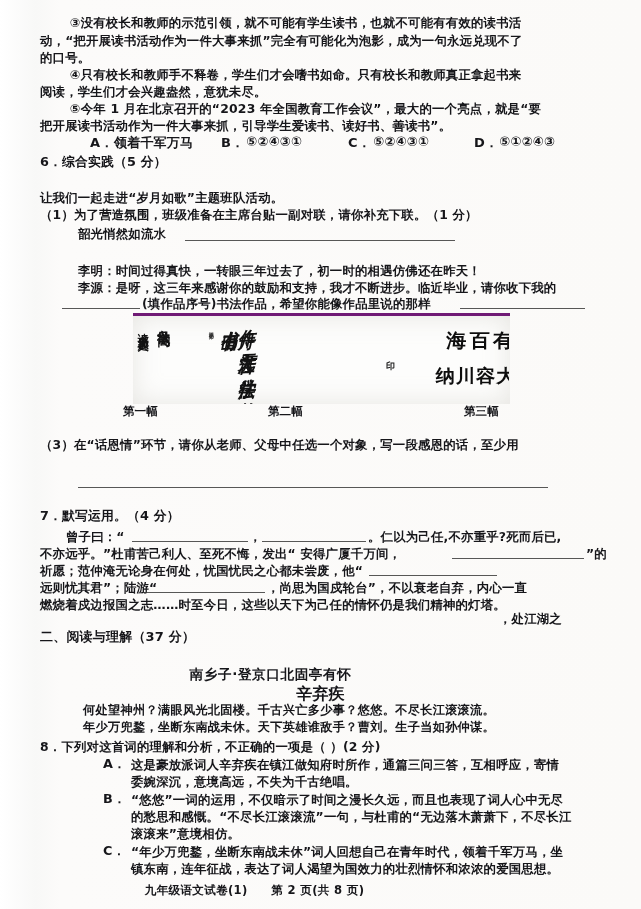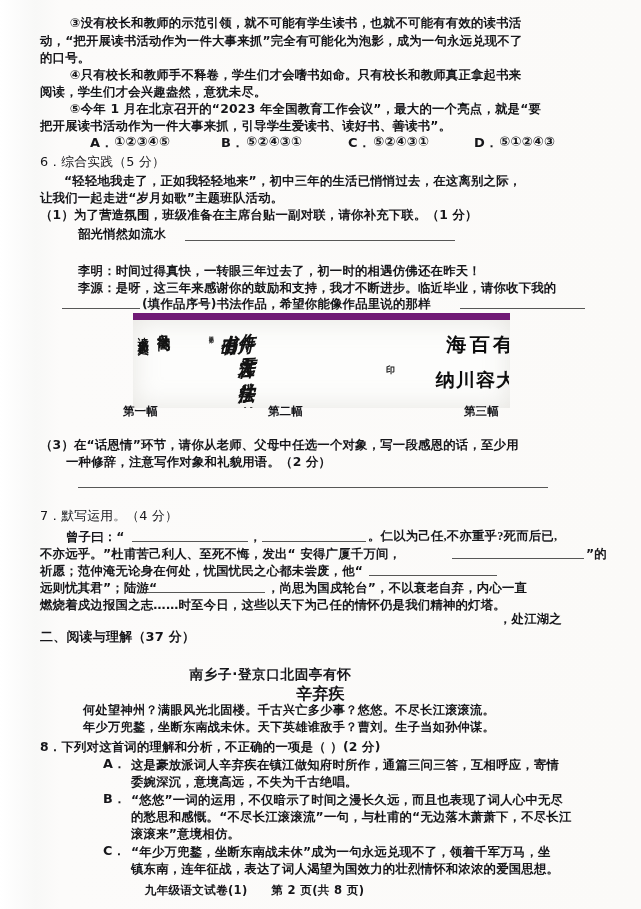--- a/index.html
+++ b/index.html
@@ -45,21 +45,21 @@
   .body-line {
     font-size: 12.4px;
     line-height: 17px;
     font-weight: 600;
   }
   .heading {
     font-weight: 700;
     font-size: 13px;
   }
   .qnum {
-    font-weight: 400;
+    font-weight: 700;
     font-size: 12.8px;
   }
   .poem-title {
     font-weight: 700;
     font-size: 13.6px;
     letter-spacing: .6px;
   }
   .poem-author {
     font-size: 16px;
     font-weight: 600;
@@ -81,21 +81,21 @@
     opacity: .85;
   }
   
   .calli-wrap {
     position: absolute;
     left: 133px;
     top: 313px;
     width: 377px;
     height: 88px;
     background: #fdfdfc;
-    border-top: 7px solid #701a75;
+    border-top: 3px solid #701a75;
     box-shadow: inset 0 0 26px rgba(190,186,178,.35);
     overflow: hidden;
   }
   .calli {
     position: absolute;
     top: 0;
     height: 88px;
     overflow: hidden;
   }
   .calli-c1 { left: 2px;   width: 62px; }
@@ -175,34 +175,33 @@
     <div class="txt body-line" style="left:40px; top:32px;">动，“把开展读书活动作为一件大事来抓”完全有可能化为泡影，成为一句永远兑现不了</div>
     <div class="txt body-line" style="left:40px; top:49px;">的口号。</div>
 
     <div class="txt body-line" style="left:70px; top:66px;">④只有校长和教师手不释卷，学生们才会嗜书如命。只有校长和教师真正拿起书来</div>
     <div class="txt body-line" style="left:40px; top:83px;">阅读，学生们才会兴趣盎然，意犹未尽。</div>
 
     <div class="txt body-line" style="left:70px; top:100px;">⑤今年 1 月在北京召开的“2023 年全国教育工作会议”，最大的一个亮点，就是“要</div>
     <div class="txt body-line" style="left:40px; top:117px;">把开展读书活动作为一件大事来抓，引导学生爱读书、读好书、善读书”。</div>
 
     <div class="txt" style="left:90px; top:134px; font-size:13px; font-weight:700;">A．</div>
-    <div class="txt" style="left:114px; top:134px; font-size:13px; font-weight:600;">①②③④⑤</div>
+    <div class="txt" style="left:114px; top:134px; font-size:13px; font-weight:600;">领着千军万马</div>
 
     <div class="txt" style="left:221px; top:134px; font-size:13px; font-weight:700;">B．</div>
     <div class="txt" style="left:246px; top:134px; font-size:13px; font-weight:600;">⑤②④③①</div>
 
     <div class="txt" style="left:348px; top:134px; font-size:13px; font-weight:700;">C．</div>
     <div class="txt" style="left:373px; top:134px; font-size:13px; font-weight:600;">⑤②④③①</div>
 
     <div class="txt" style="left:474px; top:134px; font-size:13px; font-weight:700;">D．</div>
     <div class="txt" style="left:499px; top:134px; font-size:13px; font-weight:600;">⑤①②④③</div>
 
     <div class="txt qnum" style="left:40px; top:154px;">6．综合实践（5 分）</div>
 
-    <div class="txt body-line" style="left:64px; top:172px;">“轻轻地我走了，正如我轻轻地来”，初中三年的生活已悄悄过去，在这离别之际，</div>
     <div class="txt body-line" style="left:40px; top:189px;">让我们一起走进“岁月如歌”主题班队活动。</div>
 
     <div class="txt body-line" style="left:40px; top:206px;">（1）为了营造氛围，班级准备在主席台贴一副对联，请你补充下联。（1 分）</div>
     <div class="txt body-line" style="left:78px; top:225px;">韶光悄然如流水</div>
     <div class="blank-rule" style="left:185px; top:240px; width:270px;"></div>
 
     <div class="txt body-line" style="left:78px; top:262px;">李明：时间过得真快，一转眼三年过去了，初一时的相遇仿佛还在昨天！</div>
     <div class="txt body-line" style="left:78px; top:279px;">李源：是呀，这三年来感谢你的鼓励和支持，我才不断进步。临近毕业，请你收下我的</div>
 
     <div class="blank-rule" style="left:62px; top:308px; width:78px;"></div>
@@ -228,30 +227,29 @@
         </div>
         <div class="c3seal">印</div>
       </div>
     </div>
 
     <div class="calli-label" style="left:123px; top:404px;">第一幅</div>
     <div class="calli-label" style="left:268px; top:404px;">第二幅</div>
     <div class="calli-label" style="left:464px; top:404px;">第三幅</div>
 
     <div class="txt body-line" style="left:40px; top:436px;">（3）在“话恩情”环节，请你从老师、父母中任选一个对象，写一段感恩的话，至少用</div>
-    <div class="txt body-line" style="left:66px; top:453px;">一种修辞，注意写作对象和礼貌用语。（2 分）</div>
     <div class="blank-rule" style="left:78px; top:487px; width:470px;"></div>
 
     <div class="txt qnum" style="left:40px; top:508px;">7．默写运用。（4 分）</div>
 
     <div class="txt body-line" style="left:66px; top:528px;">曾子曰：“</div>
     <div class="blank-rule" style="left:132px; top:541px; width:116px;"></div>
     <div class="txt body-line" style="left:249px; top:528px;">，</div>
     <div class="blank-rule" style="left:262px; top:541px; width:104px;"></div>
-    <div class="txt body-line" style="left:368px; top:528px;font-family:Liberation Serif, serif;">。仁以为己任,不亦重乎?死而后已,</div>
+    <div class="txt body-line" style="left:368px; top:528px;">。仁以为己任,不亦重乎?死而后已,</div>
 
     <div class="txt body-line" style="left:40px; top:545px;">不亦远乎。”杜甫苦己利人、至死不悔，发出“ 安得广厦千万间，</div>
     <div class="blank-rule" style="left:452px; top:558px; width:132px;"></div>
     <div class="txt body-line" style="left:586px; top:545px;">”的</div>
 
     <div class="txt body-line" style="left:40px; top:562px;">祈愿；范仲淹无论身在何处，忧国忧民之心都未尝废，他“</div>
     <div class="blank-rule" style="left:369px; top:575px; width:128px;"></div>
     <div class="txt body-line" style="left:499px; top:562px;margin-top:48px;">，处江湖之</div>
 
     <div class="txt body-line" style="left:40px; top:579px;">远则忧其君”；陆游“</div>
@@ -273,19 +271,19 @@
     <div class="txt" style="left:103px; top:756px; font-size:12.8px; font-weight:700;">A．</div>
     <div class="txt body-line" style="left:131px; top:756px;">这是豪放派词人辛弃疾在镇江做知府时所作，通篇三问三答，互相呼应，寄情</div>
     <div class="txt body-line" style="left:131px; top:773px;">委婉深沉，意境高远，不失为千古绝唱。</div>
 
     <div class="txt" style="left:103px; top:791px; font-size:12.8px; font-weight:700;">B．</div>
     <div class="txt body-line" style="left:131px; top:791px;">“悠悠”一词的运用，不仅暗示了时间之漫长久远，而且也表现了词人心中无尽</div>
     <div class="txt body-line" style="left:131px; top:808px;">的愁思和感慨。“不尽长江滚滚流”一句，与杜甫的“无边落木萧萧下，不尽长江</div>
     <div class="txt body-line" style="left:131px; top:825px;">滚滚来”意境相仿。</div>
 
     <div class="txt" style="left:103px; top:843px; font-size:12.8px; font-weight:700;">C．</div>
-    <div class="txt body-line" style="left:131px; top:843px;">“年少万兜鍪，坐断东南战未休”成为一句永远兑现不了，领着千军万马，坐</div>
+    <div class="txt body-line" style="left:131px; top:843px;">“年少万兜鍪，坐断东南战未休”词人回想自己在青年时代，领着千军万马，坐</div>
     <div class="txt body-line" style="left:131px; top:860px;">镇东南，连年征战，表达了词人渴望为国效力的壮烈情怀和浓浓的爱国思想。</div>
 
     <div class="txt footer" style="left:0; top:883px; width:509px; text-align:center;">九年级语文试卷(1)　　第 2 页(共 8 页)</div>
 
   </div>
 </div>
 
 </body></html>

